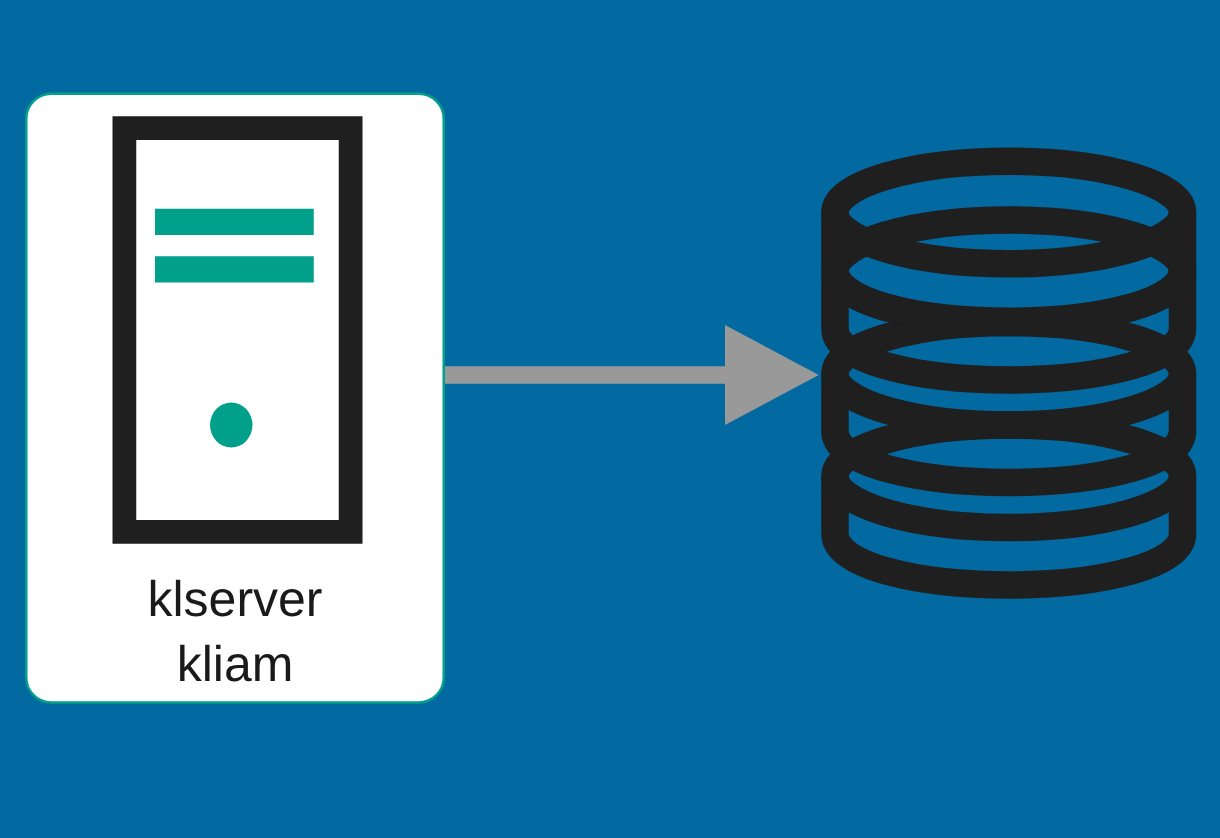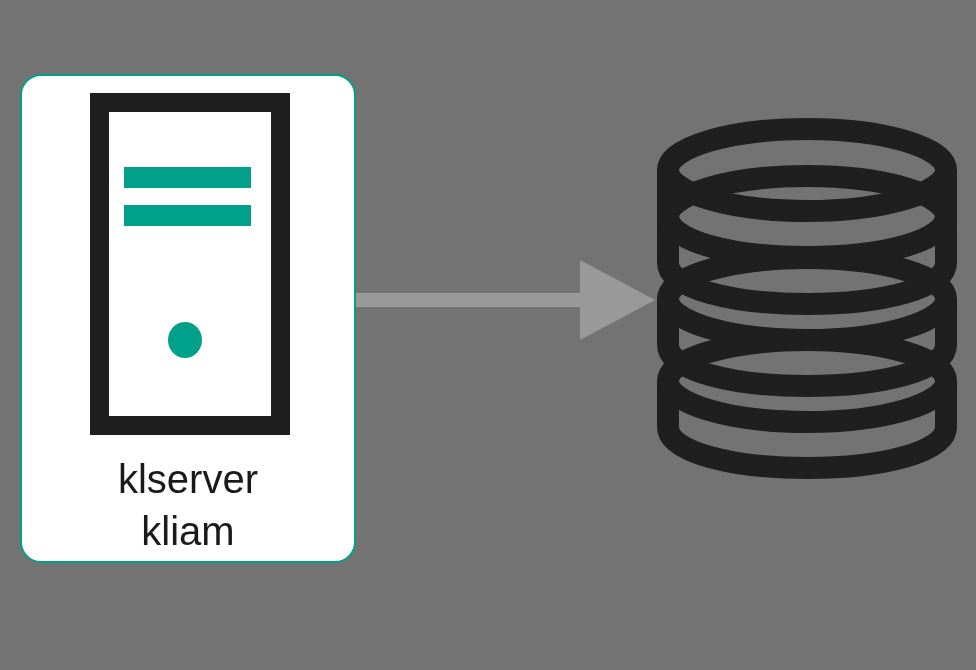--- a/index.html
+++ b/index.html
@@ -12,21 +12,21 @@
     width: 976px;
     height: 670px;
     overflow: hidden;
     font-family: "Liberation Sans", sans-serif;
     -webkit-font-smoothing: antialiased;
   }
   #diagram-canvas {
     position: relative;
     width: 976px;
     height: 670px;
-    background: #737373;
+    background: #0369a1;
   }
   #diagram-svg {
     position: absolute;
     left: 0;
     top: 0;
     width: 976px;
     height: 670px;
     display: block;
   }
   .node-label {

